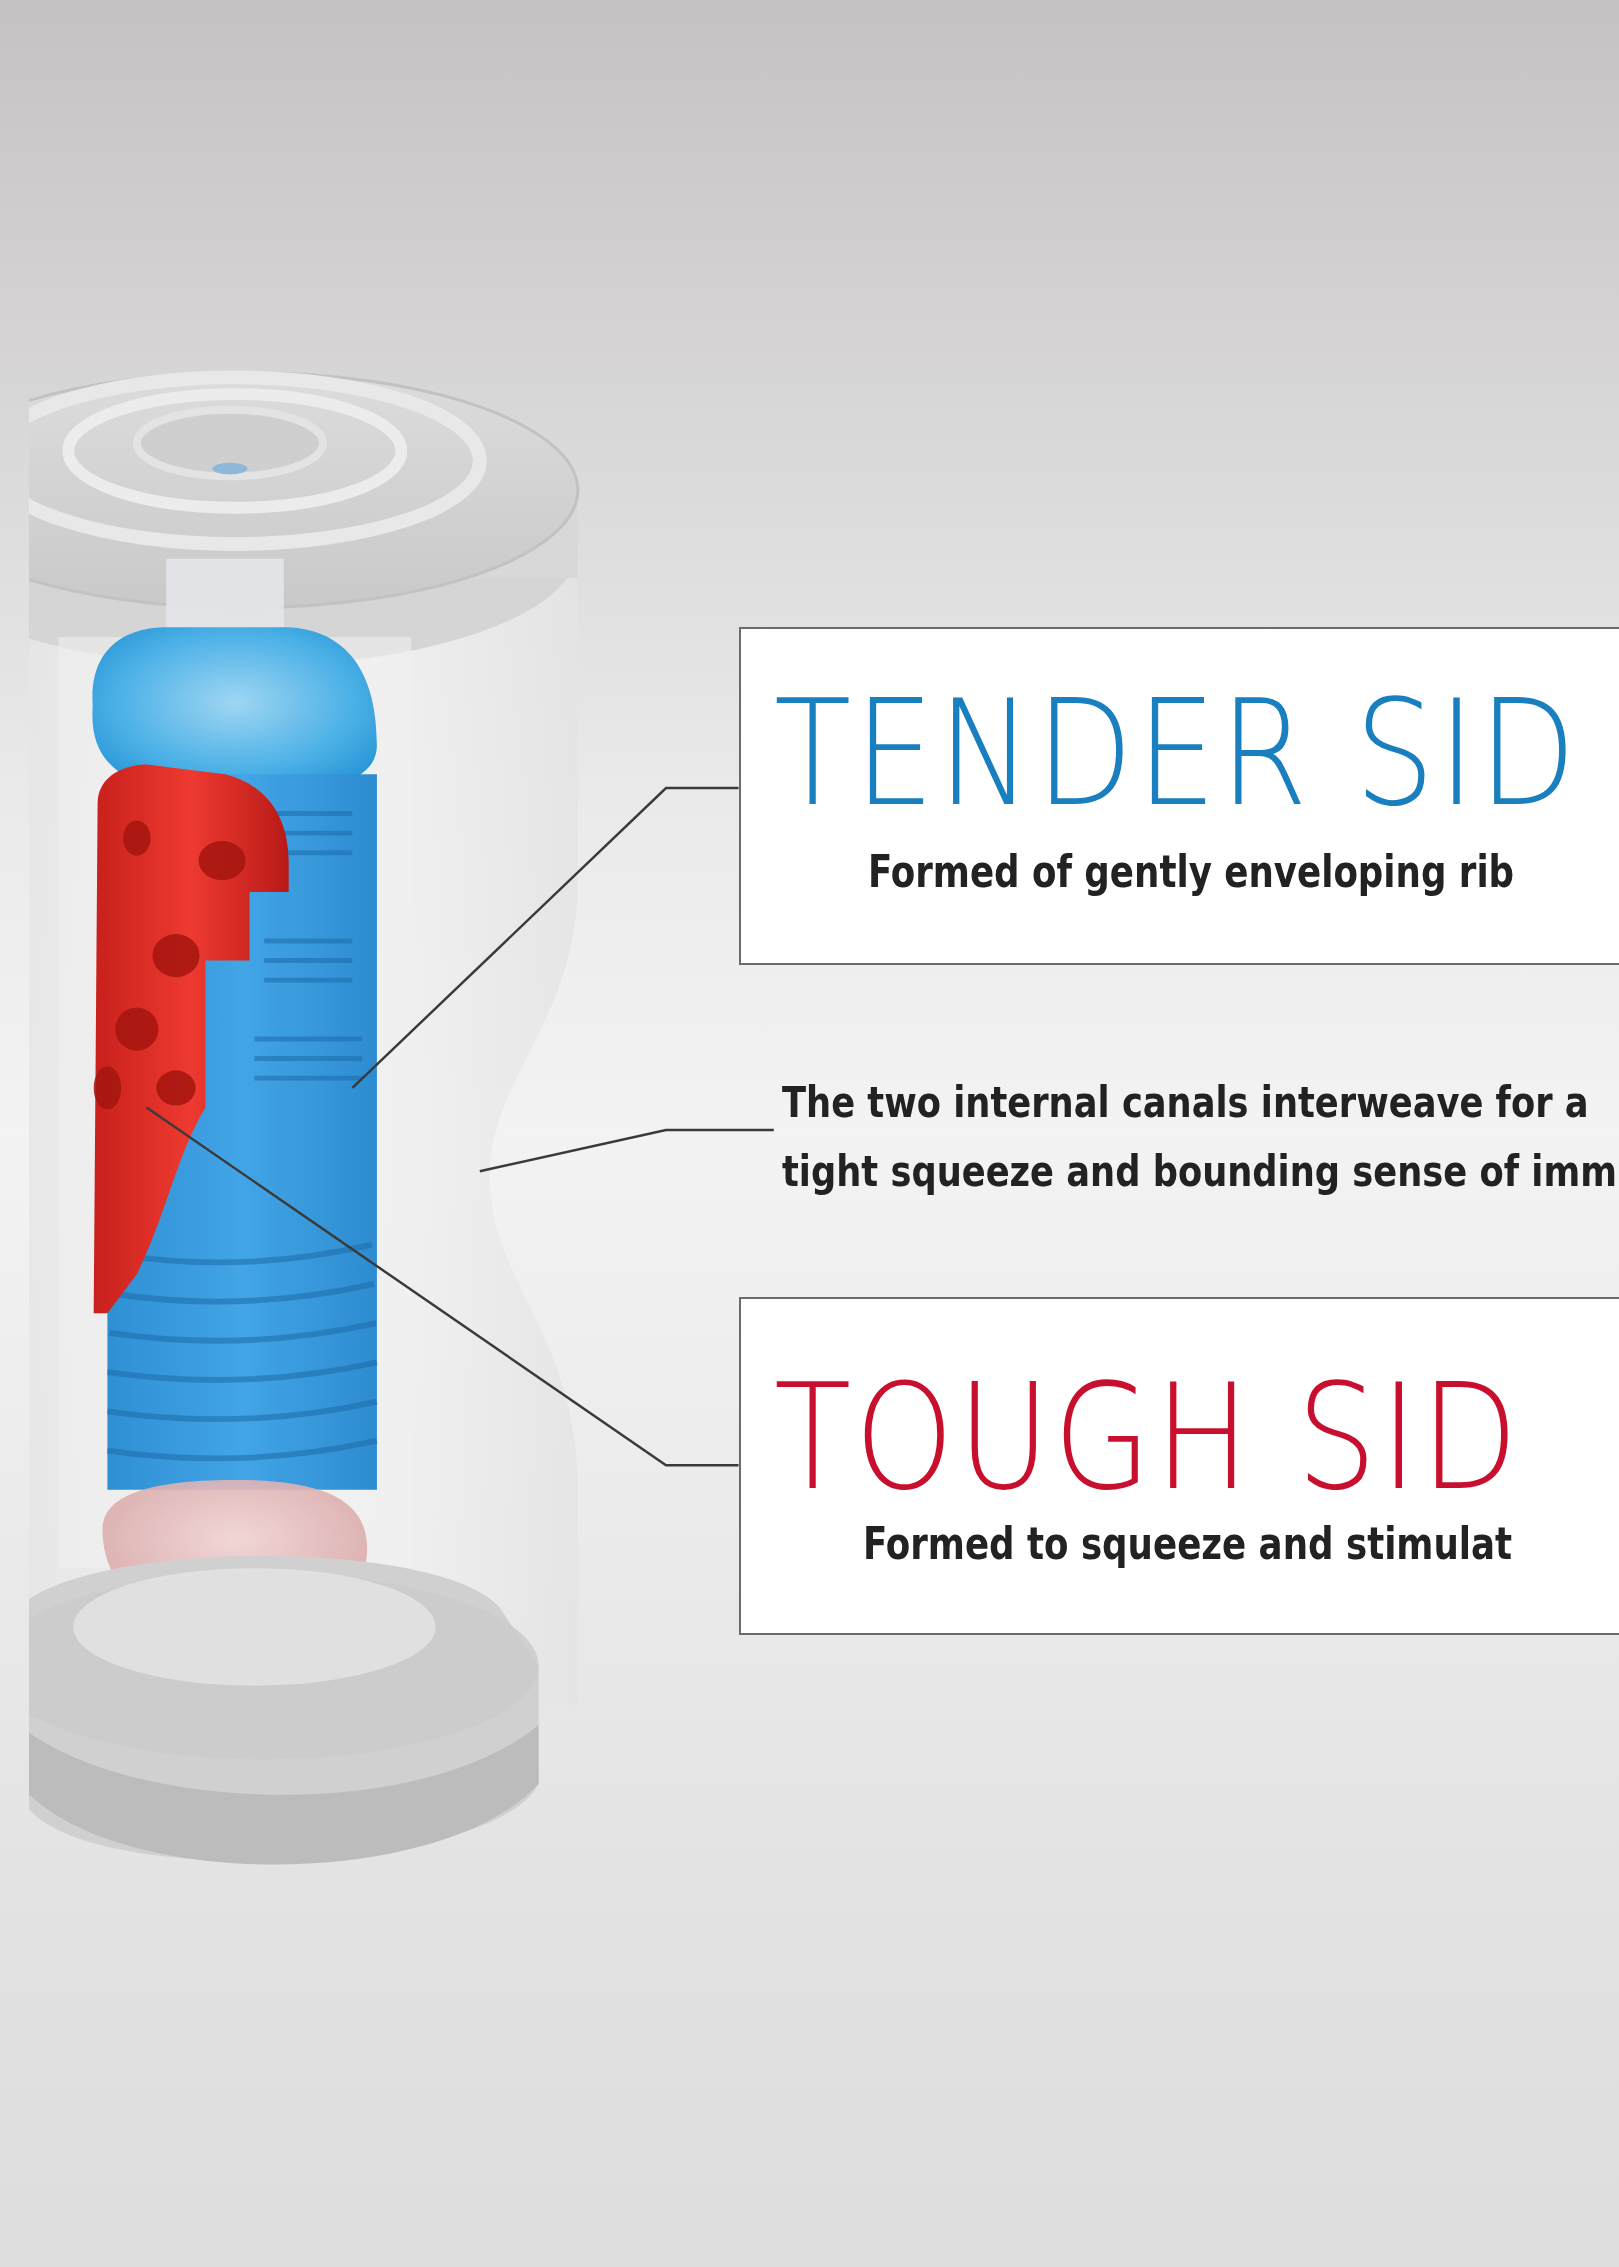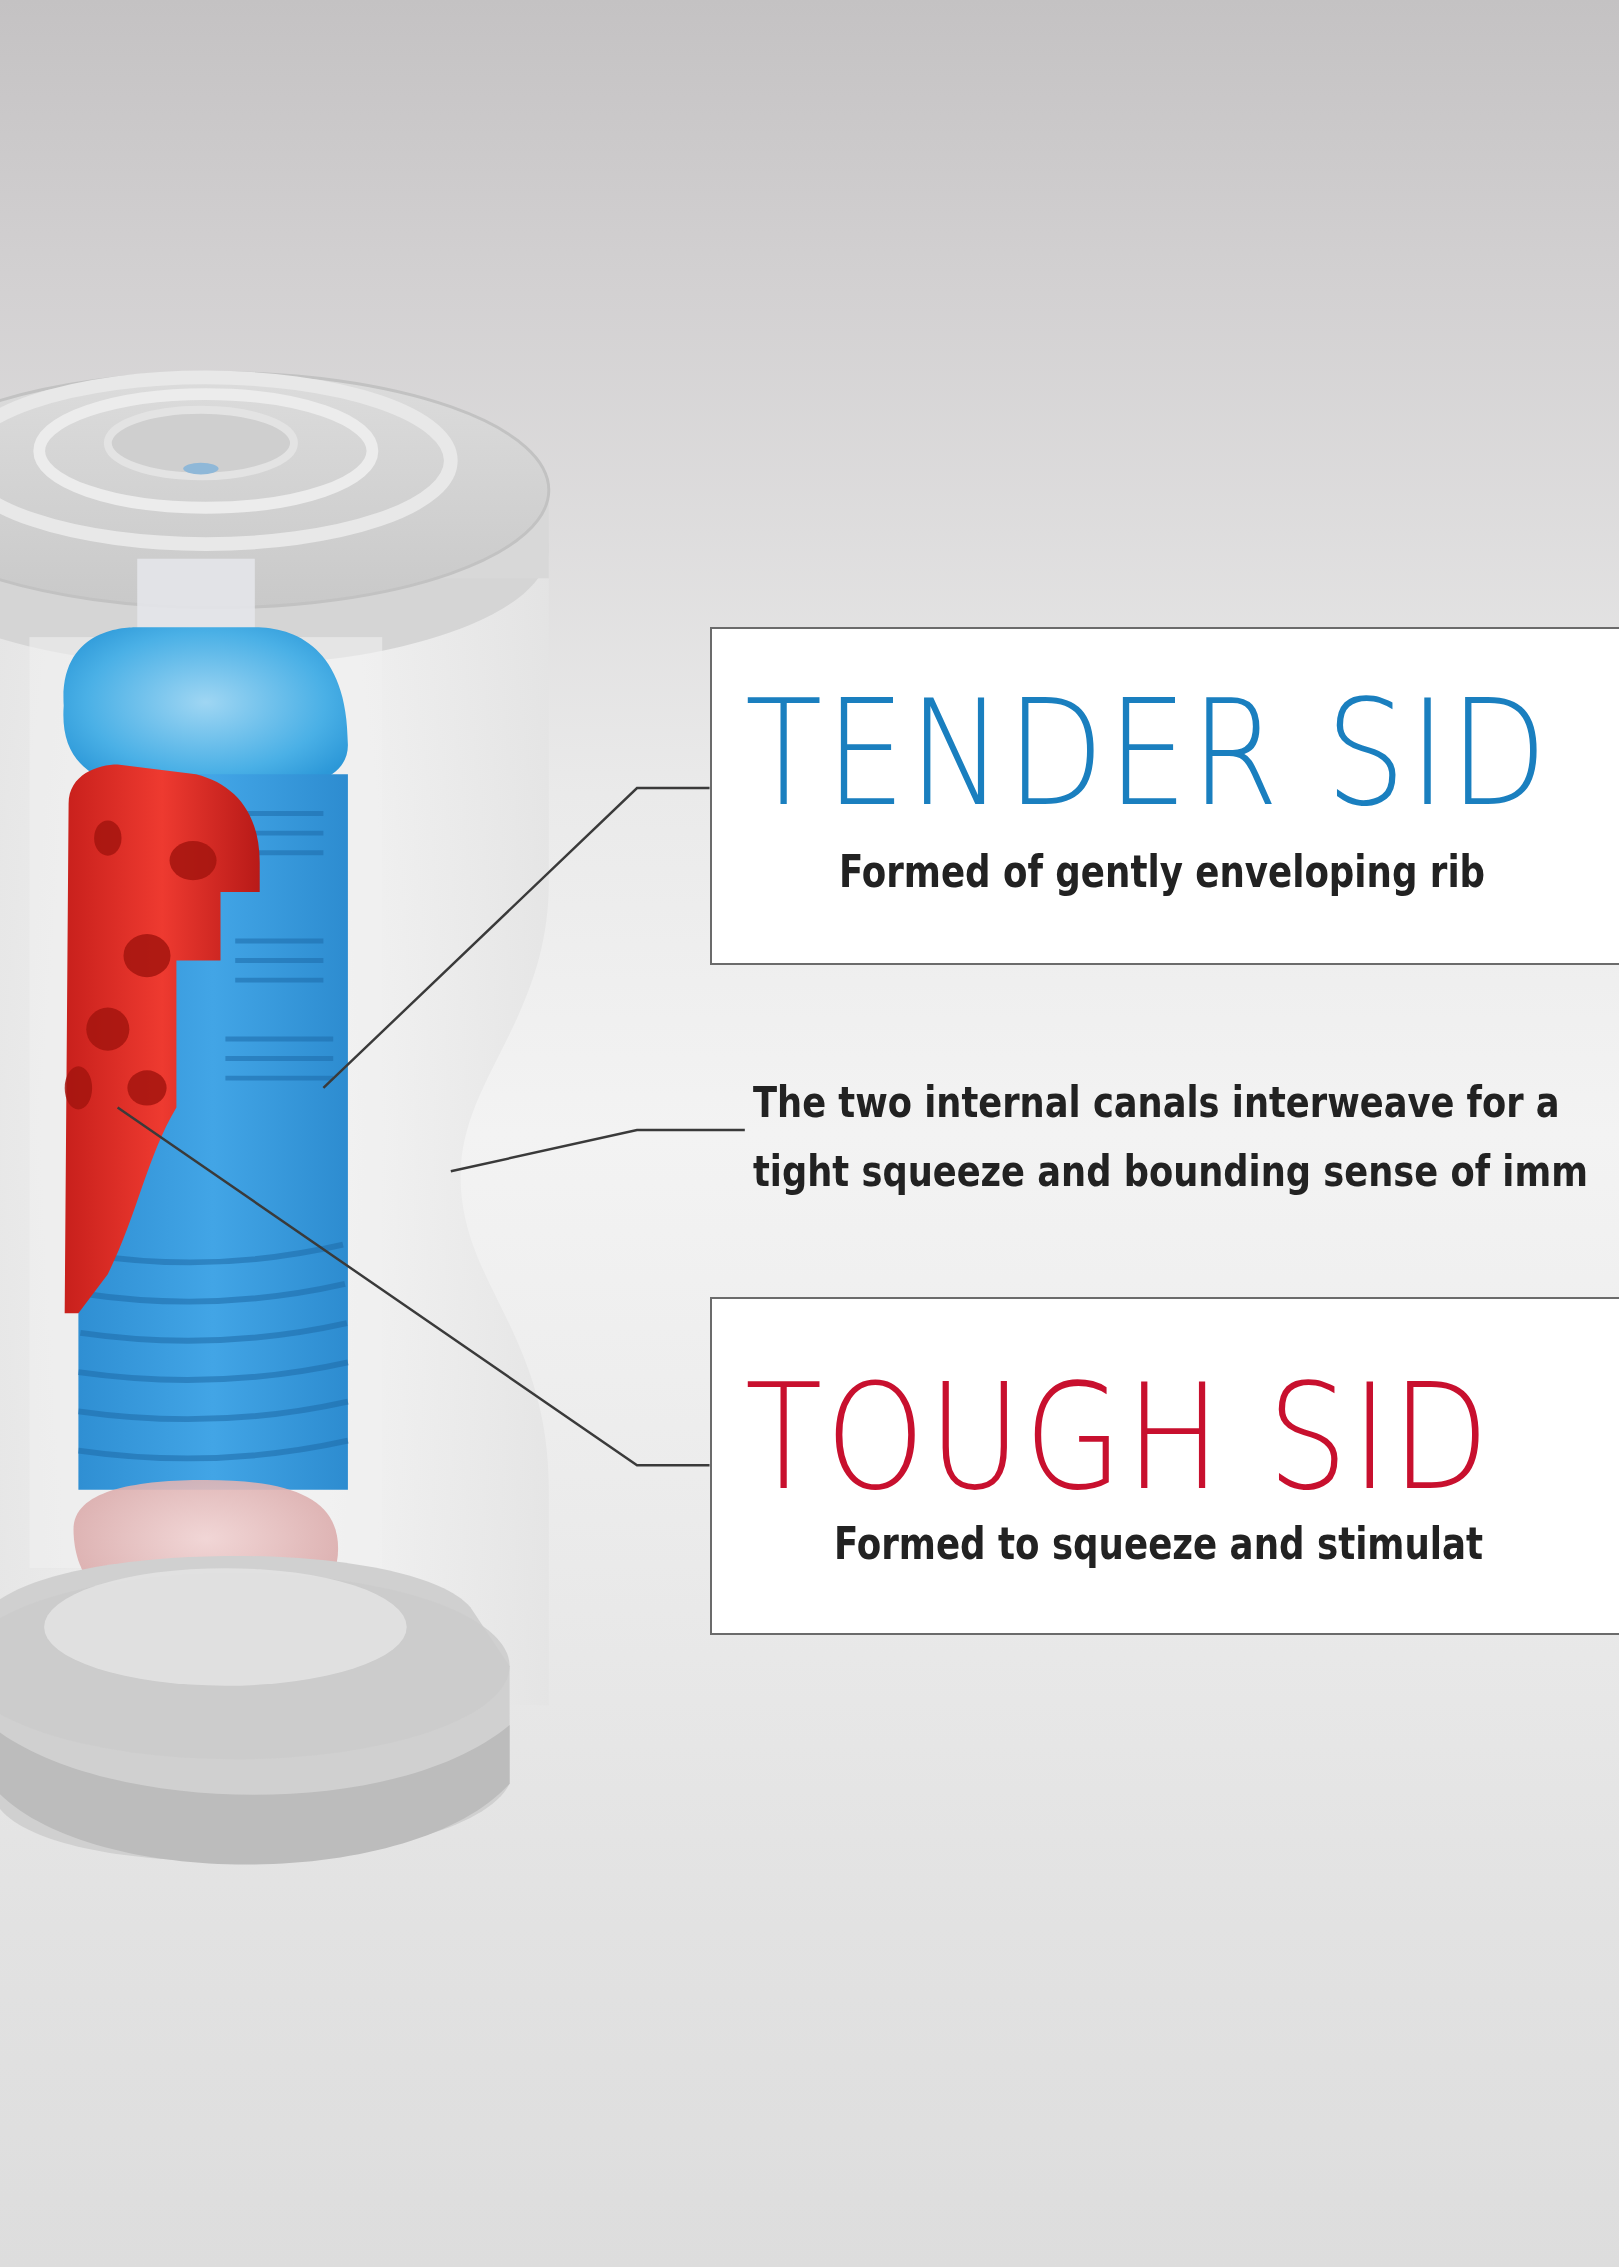--- a/index.html
+++ b/index.html
@@ -1,21 +1,21 @@
 <!DOCTYPE html>
 <html><head>
 <meta charset="utf-8">
 <style>
   html, body { margin: 0; padding: 0; }
   body {
     width: 1619px; height: 2267px; overflow: hidden; position: relative;
     background: linear-gradient(to bottom, #c4c2c3 0%, #d2d0d1 12%, #eaeaea 35%, #f3f3f3 50%, #ececec 65%, #e2e2e2 85%, #dddddd 100%);
     font-family: "DejaVu Sans", sans-serif;
   }
-  .stage { position: absolute; inset: 0; }
+  .stage { position: absolute; inset: 0; margin-left: 29px; }
   svg.art { position: absolute; left: 0; top: 0; }
   .box {
     position: absolute; left: 710px; width: 921px;
     background: #ffffff; border: 2.9px solid #6b6b6b; border-right: none;
     box-sizing: border-box;
   }
   .box.tender { top: 627px; height: 338px; }
   .box.tough { top: 1297px; height: 338px; }
   .heading {
     position: absolute; left: 33px; top: 51px;

